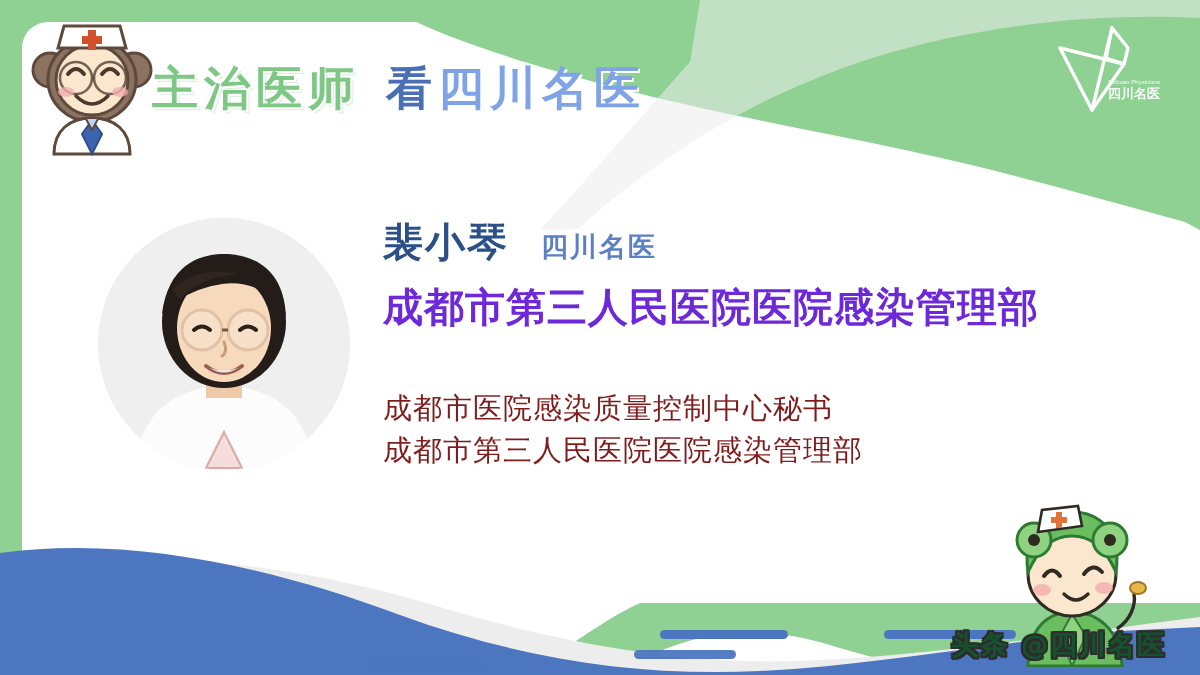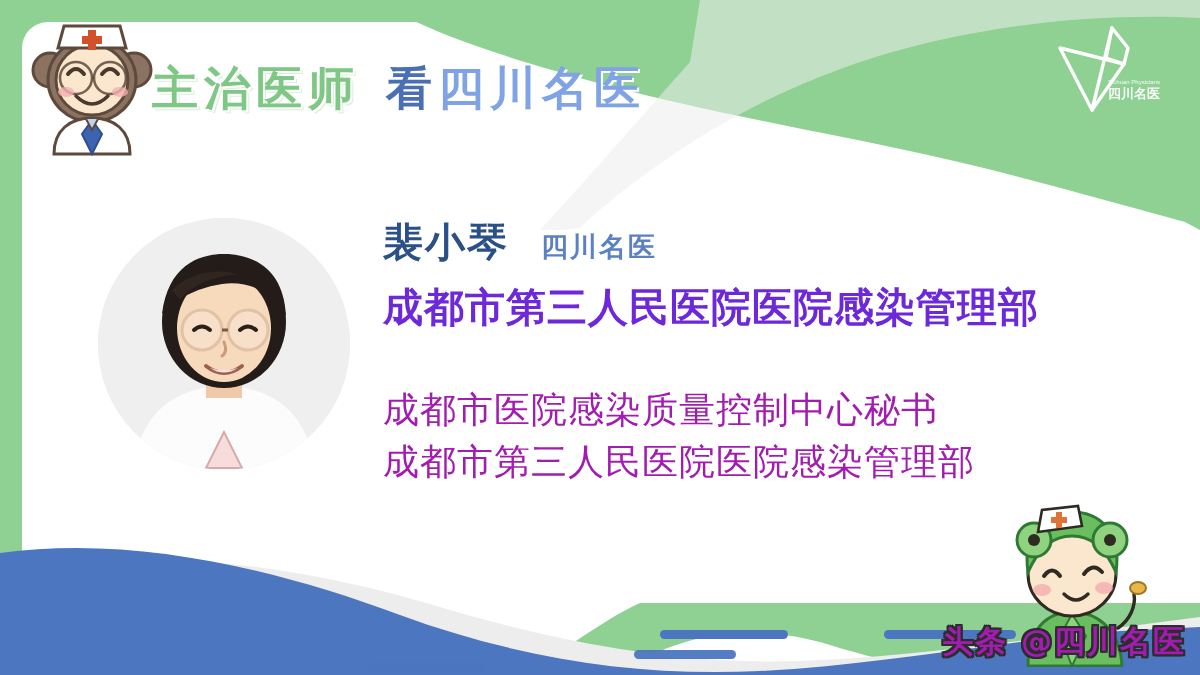--- a/index.html
+++ b/index.html
@@ -48,30 +48,30 @@
   
   .info{position:absolute;left:383px;top:215px;width:720px;}
   .name-row{display:flex;align-items:baseline;gap:32px;}
   .doc-name{font-size:40px;font-weight:bold;color:#2B5087;letter-spacing:2px;
             font-family:"DejaVu Sans","Liberation Sans",sans-serif;}
   .doc-rank{font-size:27px;font-weight:bold;color:#5B81C2;letter-spacing:2px;
             font-family:"DejaVu Sans","Liberation Sans",sans-serif;}
   .doc-dept{margin-top:10px;font-size:40px;font-weight:bold;color:#6d28d9;letter-spacing:1px;
             font-family:"DejaVu Sans","Liberation Sans",sans-serif;}
   .cred{margin-top:52px;}
-  .cred-line{font-size:36px;color:#a21caf;letter-spacing:1px;line-height:1.45;
-             font-family:Liberation Mono, monospace;}
+  .cred-line{font-size:29px;color:#7f1d1d;letter-spacing:1px;line-height:1.45;
+             font-family:Liberation Serif, serif;}
 
   
   .mascot-frog{position:absolute;right:28px;bottom:8px;width:200px;height:165px;}
 
   
   .watermark{
-    position:absolute;right:14px;bottom:12px;
-    font-size:31px;font-weight:bold;color:#a21caf;letter-spacing:2px;white-space:nowrap;
+    position:absolute;right:34px;bottom:12px;
+    font-size:27px;font-weight:bold;color:#14532d;letter-spacing:2px;white-space:nowrap;
     font-family:"DejaVu Sans","Liberation Sans",sans-serif;
     text-shadow:-2px 0 #2d2d2d,2px 0 #2d2d2d,0 -2px #2d2d2d,0 2px #2d2d2d,
                 -2px -2px #2d2d2d,2px 2px #2d2d2d,-2px 2px #2d2d2d,2px -2px #2d2d2d;
   }
 </style>
 </head>
 <body>
 
 <div class="stage">
 

